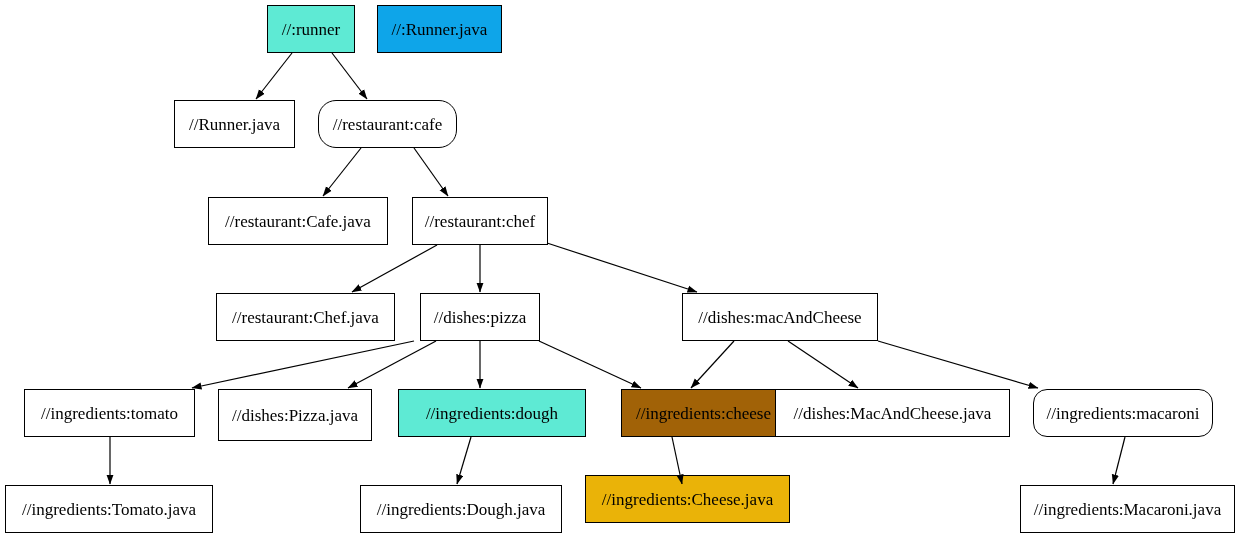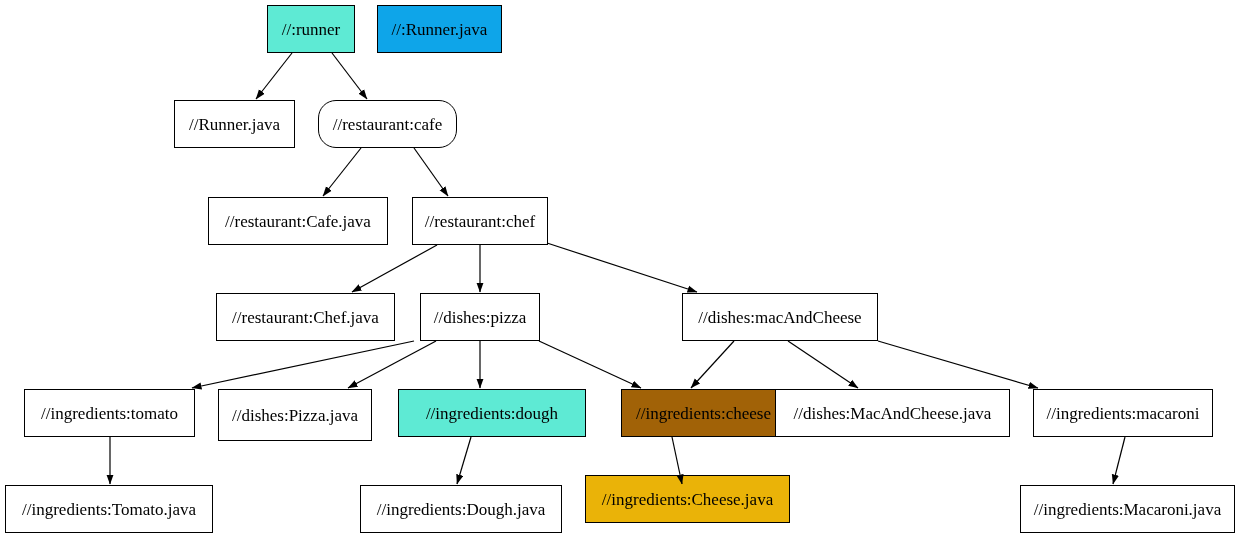--- a/index.html
+++ b/index.html
@@ -75,21 +75,21 @@
       </div>
       <div class="node" style="left: 398px; top: 389px; width: 188px; height: 48px; border-color: rgb(0, 0, 0); background: #5eead4; color: rgb(0, 0, 0);">
         <span>//ingredients:dough</span>
       </div>
       <div class="node" style="left: 585px; top: 389px; width: 165px; height: 48px; border-color: rgb(0, 0, 0); background: #a16207; color: rgb(0, 0, 0); margin-left: 36px;">
         <span>//ingredients:cheese</span>
       </div>
       <div class="node" style="left: 775px; top: 389px; width: 235px; height: 48px; border-color: rgb(0, 0, 0); background: rgb(255, 255, 255); color: rgb(0, 0, 0);">
         <span>//dishes:MacAndCheese.java</span>
       </div>
-      <div class="node" style="left: 1033px; top: 389px; width: 180px; height: 48px; border-color: rgb(0, 0, 0); background: rgb(255, 255, 255); color: rgb(0, 0, 0);">
+      <div class="node" style="left: 1033px; top: 389px; width: 180px; height: 48px; border-color: rgb(0, 0, 0); background: rgb(255, 255, 255); color: rgb(0, 0, 0); border-radius: 14px;">
         <span>//ingredients:macaroni</span>
       </div>
       <div class="node" style="left: 5px; top: 485px; width: 208px; height: 48px; border-color: rgb(0, 0, 0); background: rgb(255, 255, 255); color: rgb(0, 0, 0);">
         <span>//ingredients:Tomato.java</span>
       </div>
       <div class="node" style="left: 360px; top: 485px; width: 202px; height: 48px; border-color: rgb(0, 0, 0); background: rgb(255, 255, 255); color: rgb(0, 0, 0);">
         <span>//ingredients:Dough.java</span>
       </div>
       <div class="node" style="left: 585px; top: 475px; width: 205px; height: 48px; border-color: rgb(0, 0, 0); background: #eab308; color: rgb(0, 0, 0);">
         <span>//ingredients:Cheese.java</span>

